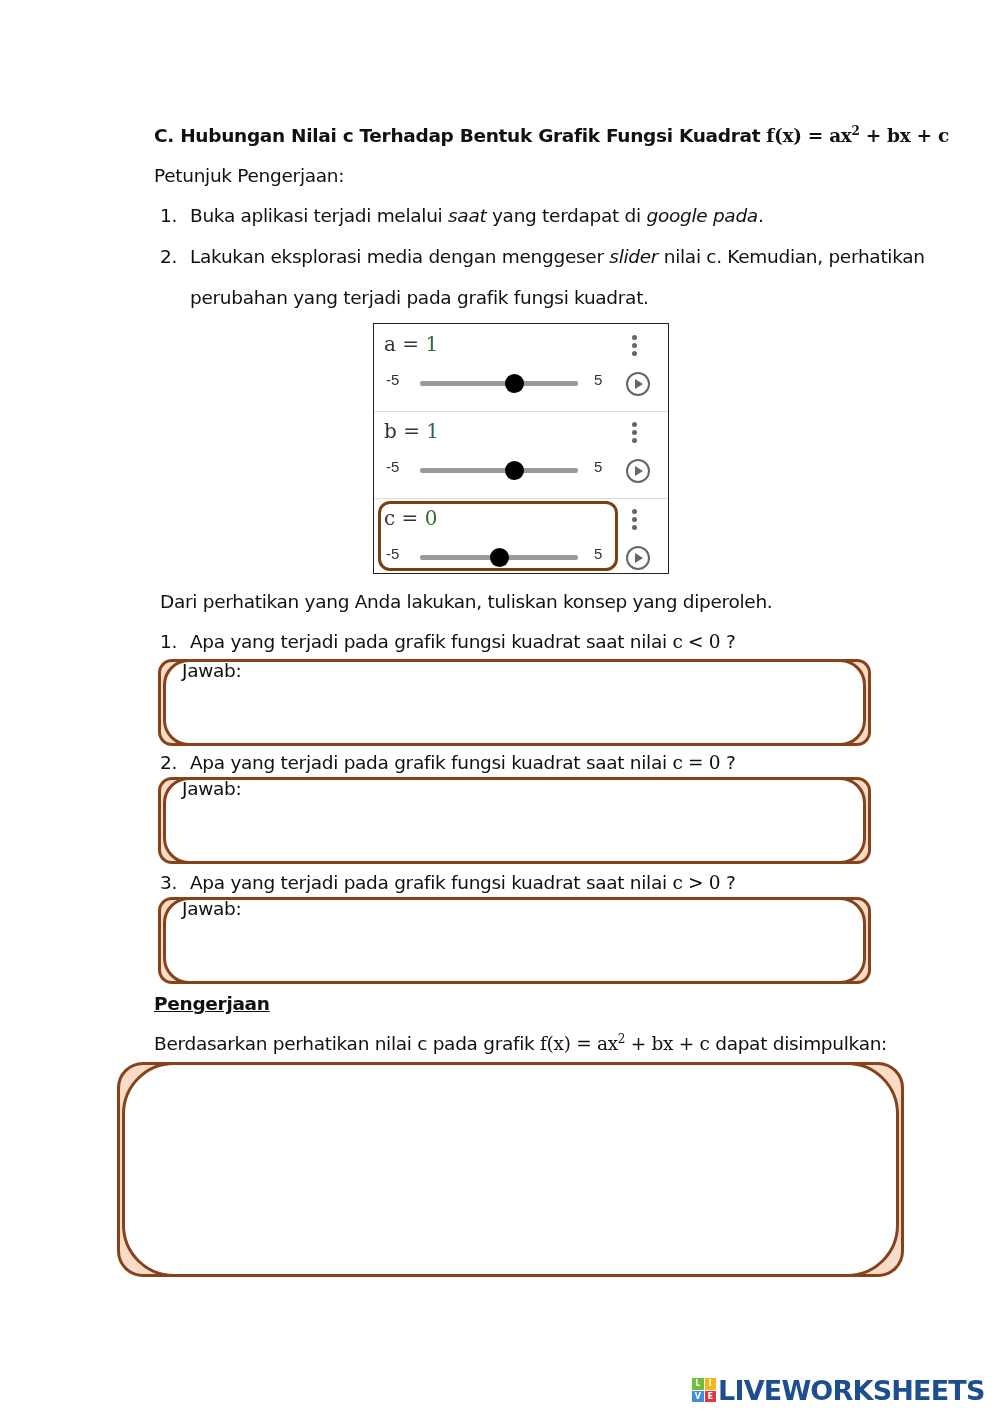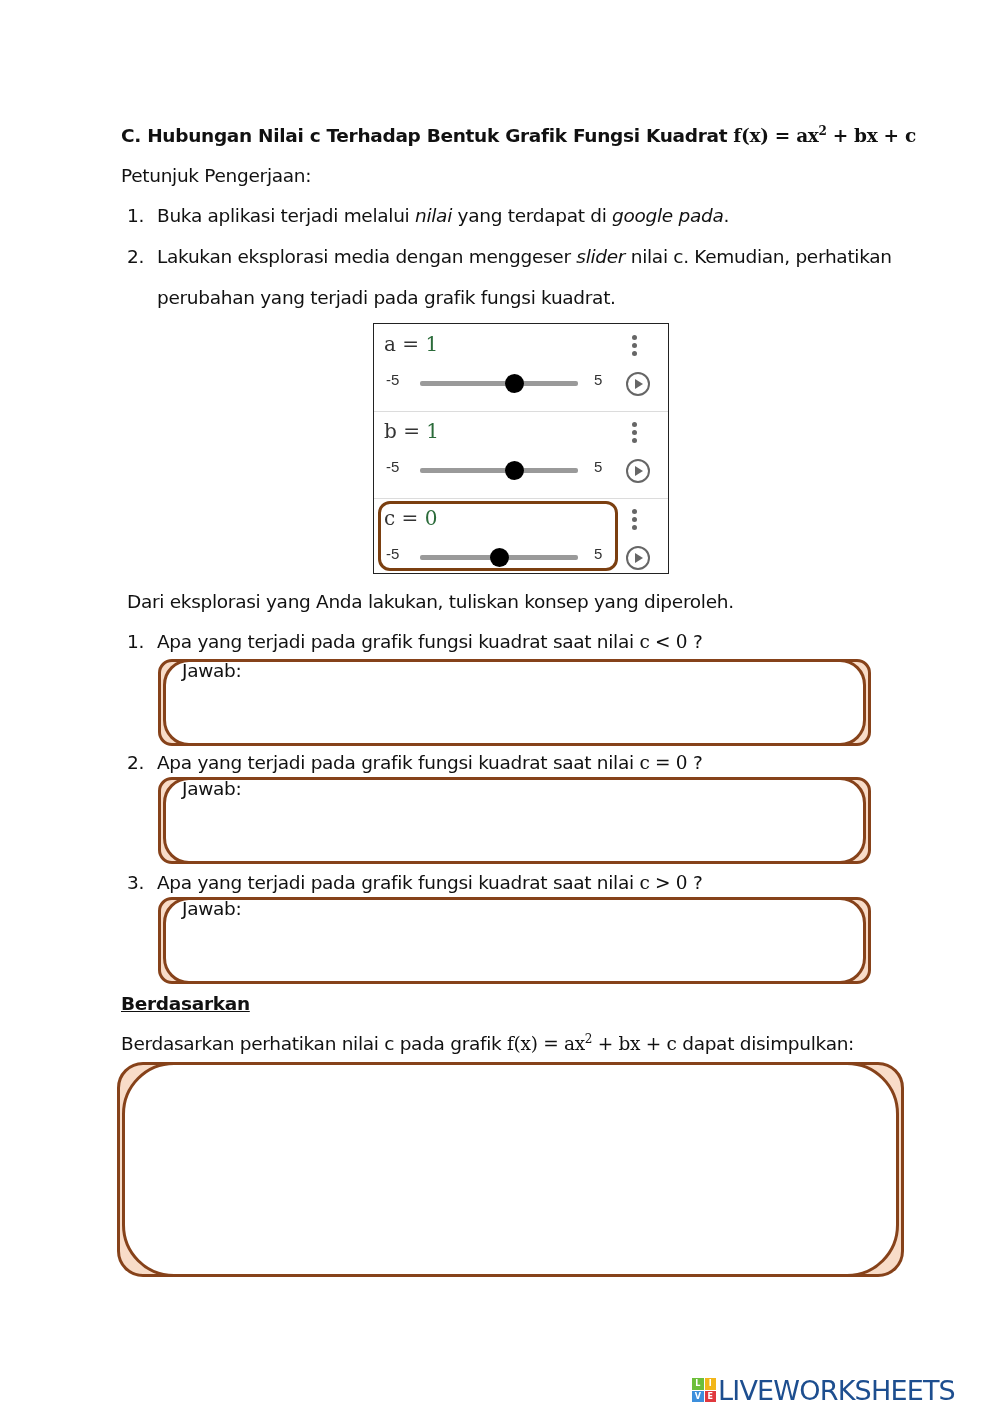--- a/index.html
+++ b/index.html
@@ -1,19 +1,19 @@
 <!DOCTYPE html>
 <html><head>
   <meta charset="utf-8">
   <style>
     html, body { margin: 0; padding: 0; background: #ffffff; }
     body { width: 1000px; height: 1414px; position: relative; overflow: hidden;
            font-family: "DejaVu Sans", sans-serif; color: #111; }
     .abs { position: absolute; }
-    .txt { font-size: 18.5px; line-height: 24px; white-space: nowrap; letter-spacing: -0.3px; }
+    .txt { font-size: 18.5px; line-height: 24px; white-space: nowrap; letter-spacing: -0.3px; margin-left: 33px; }
     .math { font-family: "DejaVu Serif", serif; }
     .heading { font-weight: bold; font-size: 18.5px; }
     .heading .math { font-weight: bold; }
     sup { font-size: 0.65em; line-height: 0; vertical-align: 0.55em; }
 
     
     .gg-panel { left: 373px; top: 323px; width: 296px; height: 251px; border: 1.5px solid #222; box-sizing: border-box; background:#fff; }
     .gg-row { position: absolute; left: 0; width: 100%; height: 87px; }
     .gg-row.r0 { top: 0; border-bottom: 1px solid #dcdcdc; }
     .gg-row.r1 { top: 87px; border-bottom: 1px solid #dcdcdc; }
@@ -38,34 +38,34 @@
 
     .big-outer { border-radius: 26px; }
     .big-inner { left: 5px; right: 5px; border-radius: 52px; }
 
     .underline { text-decoration: underline; font-weight: bold; }
 
     
     .logo { left: 692px; top: 1377px; height: 26px; display: flex; align-items: center; }
     .logo-grid { width: 24px; height: 24px; display: grid; grid-template-columns: 1fr 1fr; grid-gap: 1px; margin-right: 2px; }
     .logo-grid span { display: flex; align-items: center; justify-content: center; font-size: 8px; font-weight: bold; color: #fff; font-family: "DejaVu Sans", sans-serif; }
-    .logo-text { font-family: "DejaVu Sans", sans-serif; font-weight: normal; font-size: 27px; color: #1d4e8f; letter-spacing: -0.8px; }
+    .logo-text { font-family: "DejaVu Sans", sans-serif; font-weight: bold; font-size: 27px; color: #1d4e8f; letter-spacing: -0.8px; }
   </style>
 </head>
 <body>
 
 <div class="abs txt heading" style="left:121px; top:124px;">
   <span>C. Hubungan Nilai c Terhadap Bentuk Grafik Fungsi Kuadrat </span><span class="math"><span>f(x) = ax</span><sup>2</sup><span> + bx + c</span></span>
 </div>
 
 <div class="abs txt" style="left:121px; top:164px;">Petunjuk Pengerjaan:</div>
 
 <div class="abs txt" style="left:127px; top:204px;">1.</div>
 <div class="abs txt" style="left:157px; top:204px;">
-  <span>Buka aplikasi terjadi melalui </span><i>nilai</i><span> yang terdapat di </span><i>google pada</i><span>.</span>
+  <span>Buka aplikasi terjadi melalui </span><i>saat</i><span> yang terdapat di </span><i>google pada</i><span>.</span>
 </div>
 
 <div class="abs txt" style="left:127px; top:245px;">2.</div>
 <div class="abs txt" style="left:157px; top:245px;">
   <span>Lakukan eksplorasi media dengan menggeser </span><i>slider</i><span> nilai c. Kemudian, perhatikan</span>
 </div>
 <div class="abs txt" style="left:157px; top:286px;">perubahan yang terjadi pada grafik fungsi kuadrat.</div>
 
 <div class="abs gg-panel">
   <div class="gg-row r0">
@@ -106,21 +106,21 @@
     <div class="gg-min">-5</div>
     <div class="gg-track">
         <div class="gg-knob" style="left: 50%;"></div>
       </div>
     <div class="gg-max">5</div>
     <div class="gg-play"></div>
   </div>
   <div class="gg-highlight"></div>
 </div>
 
-<div class="abs txt" style="left:127px; top:590px;">Dari eksplorasi yang Anda lakukan, tuliskan konsep yang diperoleh.</div>
+<div class="abs txt" style="left:127px; top:590px;">Dari perhatikan yang Anda lakukan, tuliskan konsep yang diperoleh.</div>
 
 <div class="abs txt" style="left:127px; top:630px;">1.</div>
 <div class="abs txt" style="left:157px; top:630px;"><span>Apa yang terjadi pada grafik fungsi kuadrat saat nilai </span><span class="math">c &lt; 0</span><span> ?</span></div>
 <div class="ans-box" style="left:158px; top:659px; width:713px; height:87px;">
   <div class="ans-outer"></div>
   <div class="ans-inner"></div>
   <div class="ans-label">Jawab:</div>
 </div>
 
 <div class="abs txt" style="left:127px; top:751px;">2.</div>
@@ -132,21 +132,21 @@
 </div>
 
 <div class="abs txt" style="left:127px; top:871px;">3.</div>
 <div class="abs txt" style="left:157px; top:871px;"><span>Apa yang terjadi pada grafik fungsi kuadrat saat nilai </span><span class="math">c &gt; 0</span><span> ?</span></div>
 <div class="ans-box" style="left:158px; top:897px; width:713px; height:87px;">
   <div class="ans-outer"></div>
   <div class="ans-inner"></div>
   <div class="ans-label">Jawab:</div>
 </div>
 
-<div class="abs txt underline" style="left:121px; top:992px;">Berdasarkan</div>
+<div class="abs txt underline" style="left:121px; top:992px;">Pengerjaan</div>
 <div class="abs txt" style="left:121px; top:1032px;">
   <span>Berdasarkan perhatikan nilai c pada grafik </span><span class="math"><span>f(x) = ax</span><sup>2</sup><span> + bx + c</span></span><span> dapat disimpulkan:</span>
 </div>
 <div class="ans-box" style="left:117px; top:1062px; width:787px; height:215px;">
   <div class="ans-outer big-outer"></div>
   <div class="ans-inner big-inner"></div>
 </div>
 
 <div class="abs logo">
   <div class="logo-grid">

